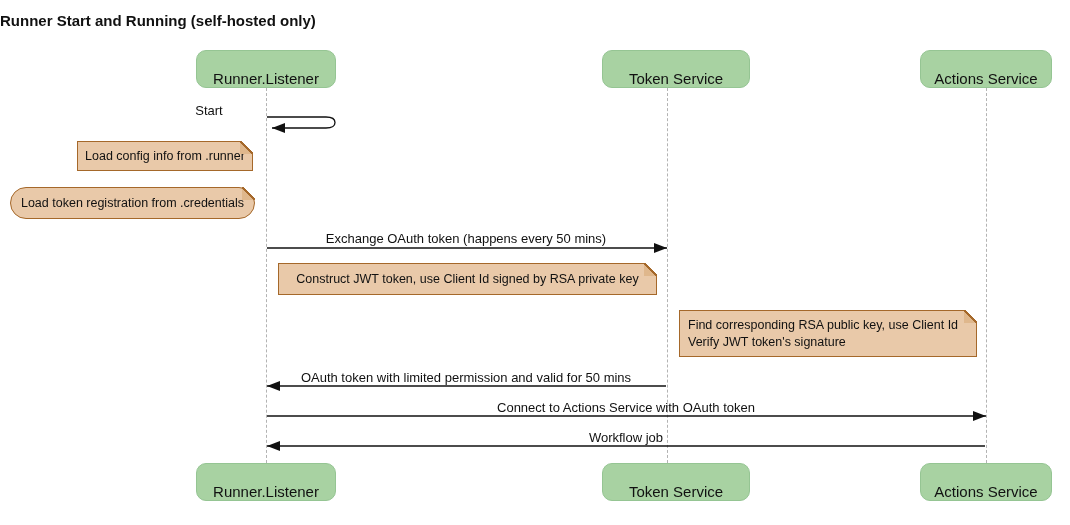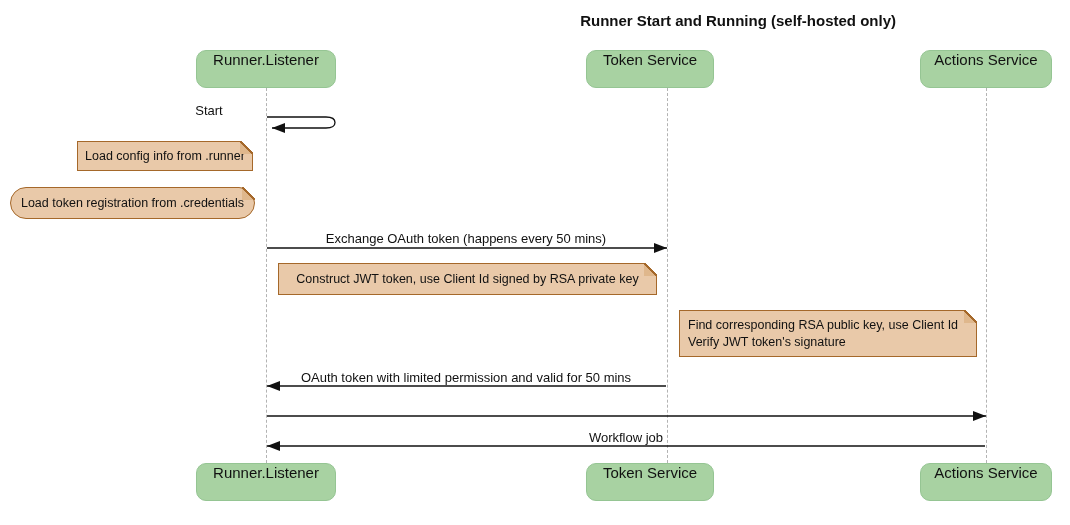--- a/index.html
+++ b/index.html
@@ -19,47 +19,47 @@
     width: 1070px;
     height: 525px;
     background: var(--background);
     font-family: "Liberation Sans", sans-serif;
     color: var(--text);
     overflow: hidden;
   }
   .title {
     position: absolute;
     left: 0; top: 12px; width: 896px;
-    text-align: right;
+    text-align: left;
     font-size: 15px;
     font-weight: bold;
   }
   .lifeline {
     position: absolute;
     top: 88px;
     height: 375px;
     width: 0;
     border-left: 1px dashed var(--lifeline);
   }
   .ll-runner  { left: 266px; }
   .ll-token   { left: 667px; }
   .ll-actions { left: 986px; }
   .actor {
     position: absolute;
     height: 38px;
     background: var(--participant-fill);
     border: 1px solid var(--participant-border);
     border-radius: 10px;
     display: flex;
-    align-items: flex-start;
+    align-items: flex-end;
     justify-content: center;
     font-size: 15px;
   }
   .actor-runner  { left: 196px; width: 140px; }
-  .actor-token   { left: 586px; width: 128px; }
+  .actor-token   { left: 602px; width: 148px; }
   .actor-actions { left: 920px; width: 132px; }
   .actor-top { top: 50px; }
   .actor-bottom { top: 463px; }
   .arrows-svg {
     position: absolute;
     left: 0; top: 0;
     pointer-events: none;
   }
   .msg-line {
     stroke: var(--arrow);
@@ -138,20 +138,21 @@
   <div class="actor actor-token actor-top">
     <span>Token Service</span>
   </div>
   <div class="actor actor-actions actor-top">
     <span>Actions Service</span>
   </div>
 
   <div class="msg-label lbl-start">Start</div>
   <div class="msg-label lbl-exchange">Exchange OAuth token (happens every 50 mins)</div>
   <div class="msg-label lbl-oauth">OAuth token with limited permission and valid for 50 mins</div>
+  <div class="msg-label lbl-connect">Connect to Actions Service with OAuth token</div>
   <div class="msg-label lbl-workflow">Workflow job</div>
 
   <div class="note note-config">
     <div class="fold"></div>
     <span>Load config info from .runner</span>
   </div>
   <div class="note note-credentials">
     <div class="fold"></div>
     <span>Load token registration from .credentials</span>
   </div>

